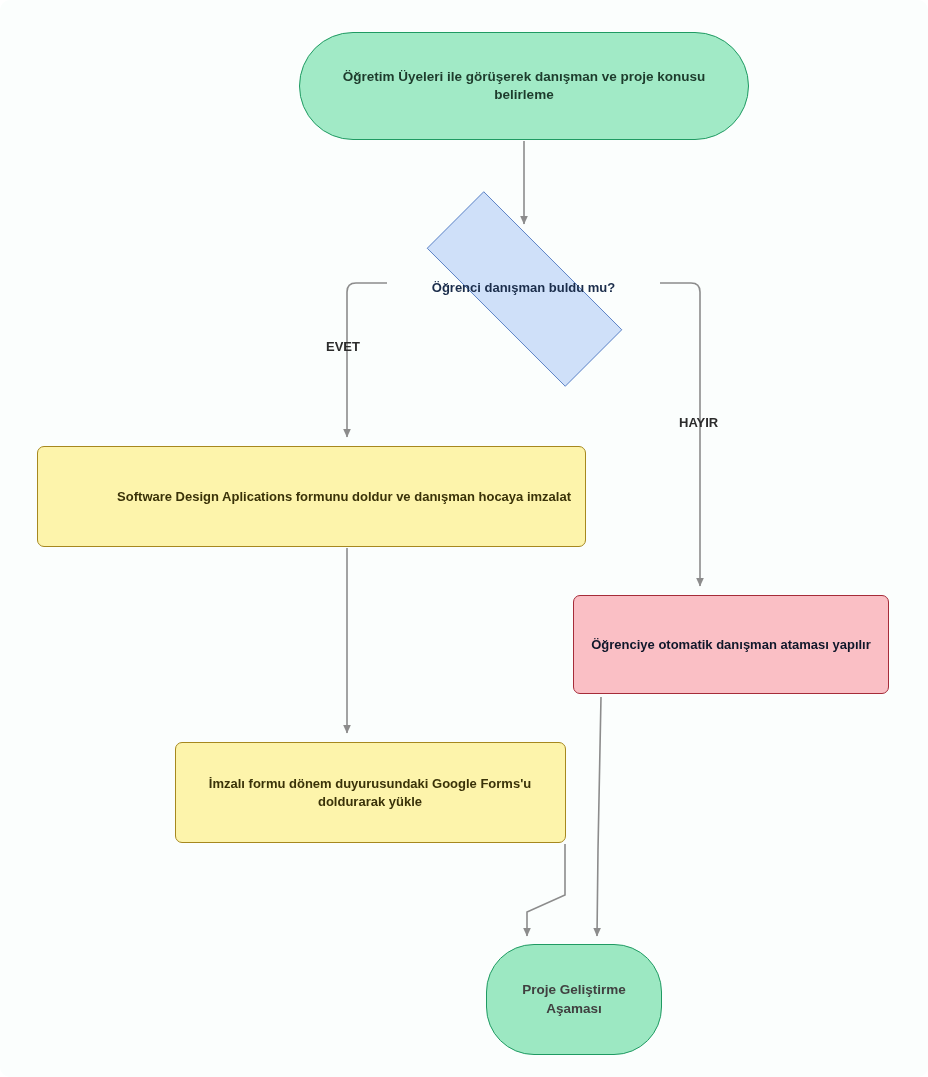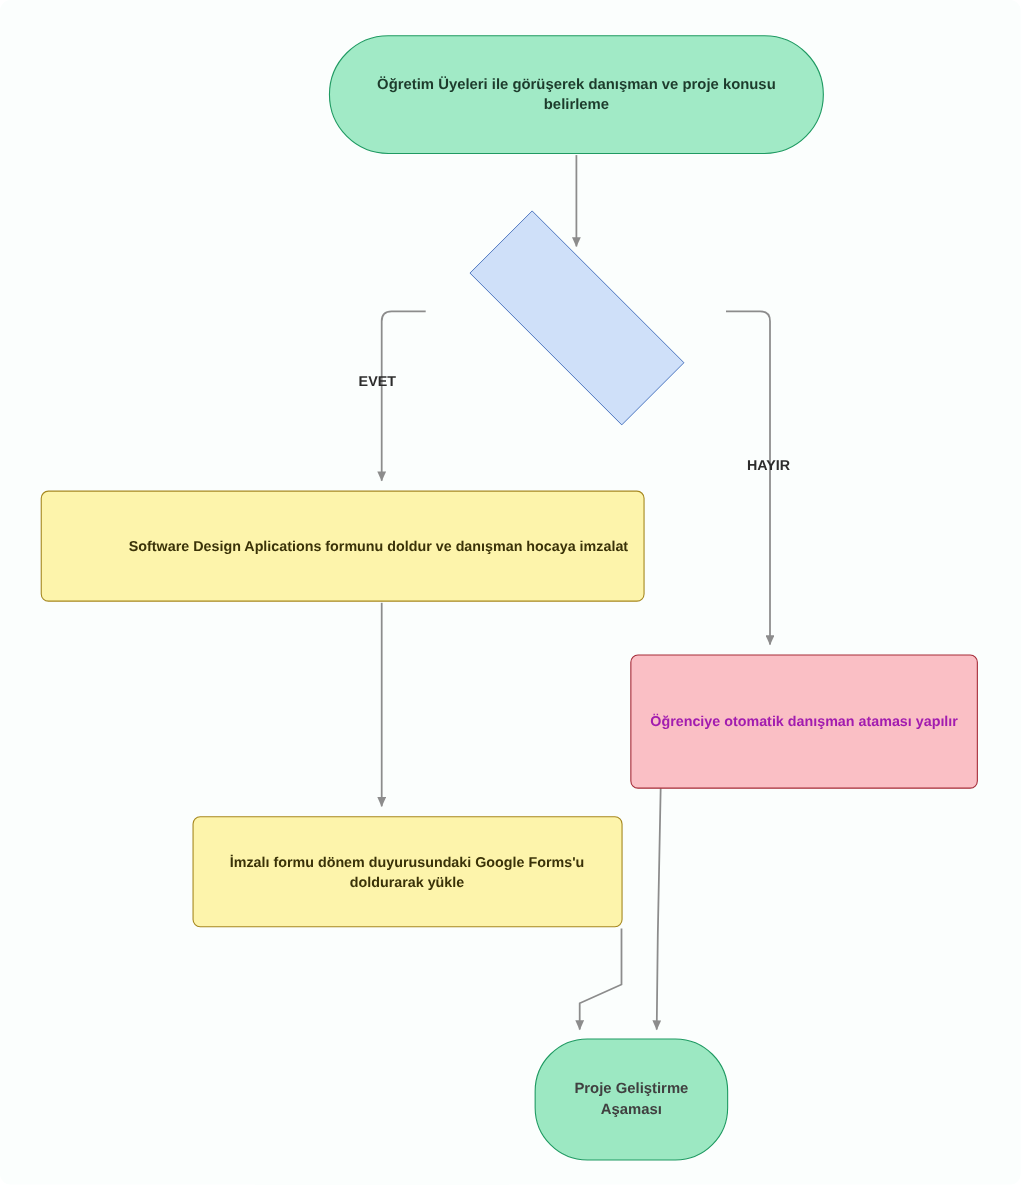--- a/index.html
+++ b/index.html
@@ -105,26 +105,26 @@
     left: 175px;
     top: 742px;
     width: 391px;
     height: 101px;
     padding-left: 13px;
   }
   .n-process-red {
     left: 573px;
     top: 595px;
     width: 316px;
-    height: 122px;
+    height: 99px;
     background: #fabfc5;
     border: 1.6px solid #a52c39;
     border-radius: 7px;
     font-size: 13px;
-    color: #a21caf;
+    color: #0f172a;
     justify-content: center;
   }
   .edge-label {
     position: absolute;
     font-size: 13px;
     color: #2c2c2c;
     font-family: "Liberation Sans", sans-serif;
     white-space: nowrap;
   }
   .lbl-evet { left: 326px; top: 339px; }
@@ -166,20 +166,21 @@
       <path d="M601,697 L598,850 L597,936" stroke="#8c8c8c" stroke-width="1.6" fill="none" marker-end="url(#arrowhead)"></path>
     </g>
   </svg>
 
   <div class="node n-start">
     <span class="node-label">Öğretim Üyeleri ile görüşerek danışman ve proje konusu belirleme</span>
   </div>
 
   <div class="node n-decision">
     <span class="diamond-shape"></span>
+    <span class="node-label">Öğrenci danışman buldu mu?</span>
   </div>
 
   <span class="edge-label lbl-evet">EVET</span>
   <span class="edge-label lbl-hayir">HAYIR</span>
 
   <div class="node n-process-yellow n-proc1">
     <span class="node-label">Software Design Aplications formunu doldur ve danışman hocaya imzalat</span>
   </div>
 
   <div class="node n-process-red">

